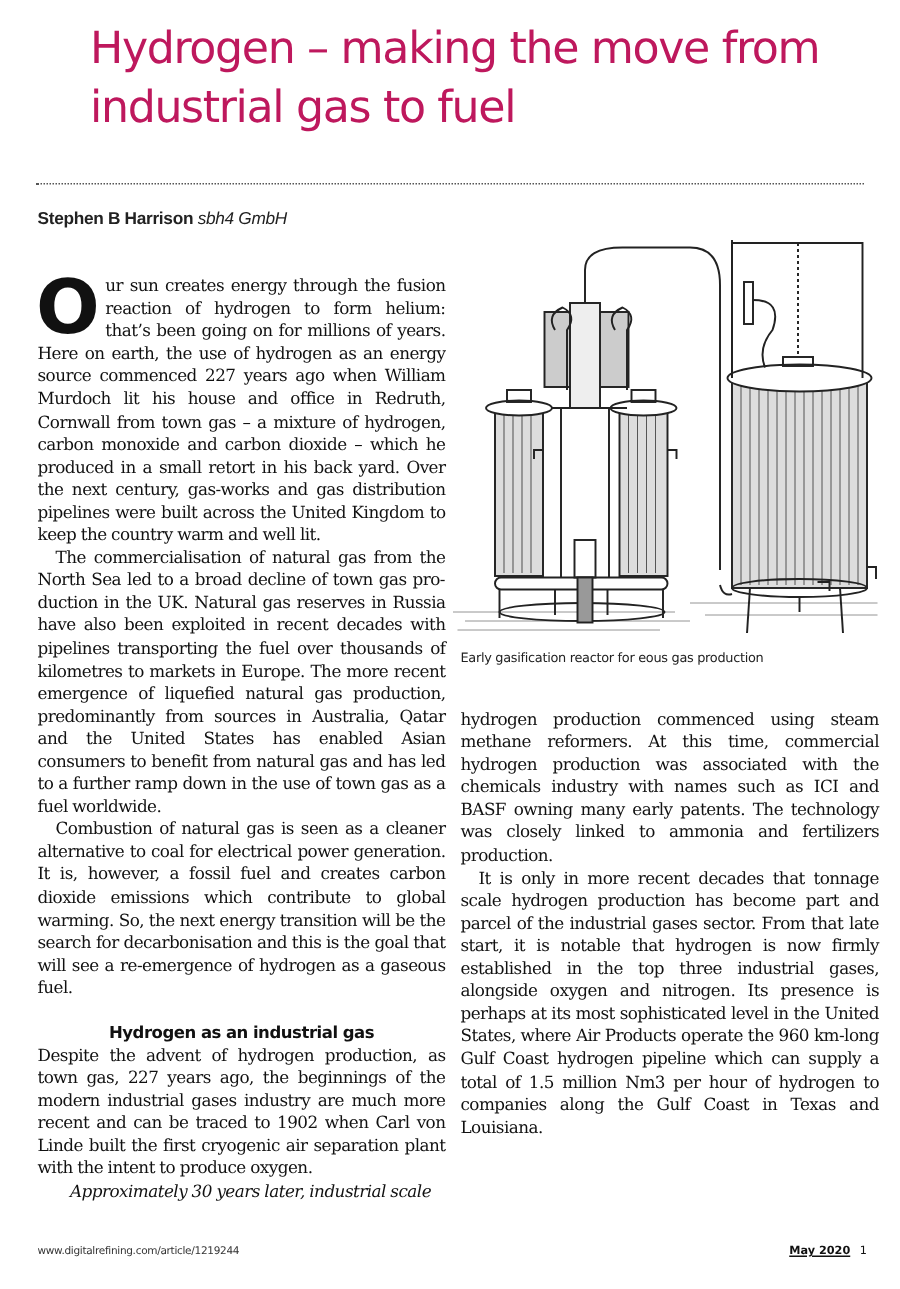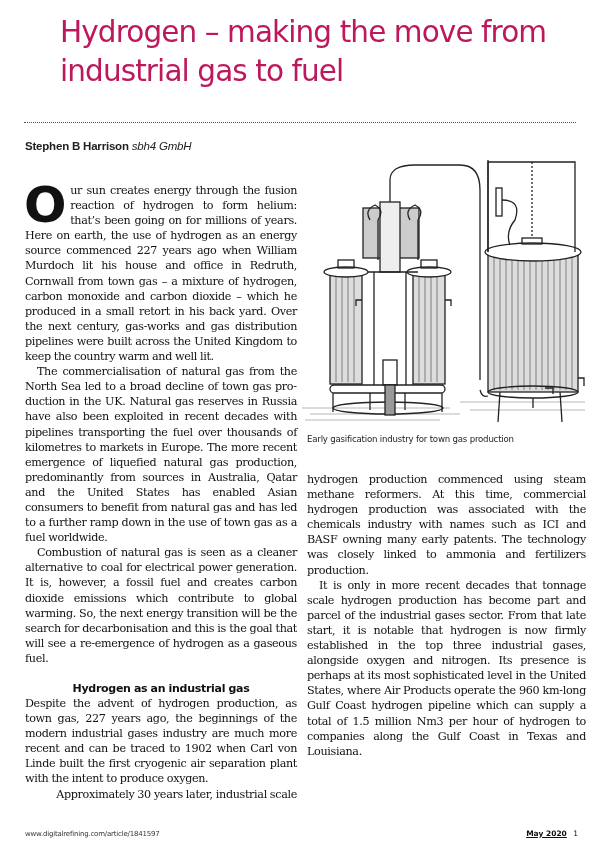--- a/index.html
+++ b/index.html
@@ -69,21 +69,21 @@
   <span class="author">Stephen B Harrison</span>
   <span class="org">sbh4 GmbH</span>
 </div>
 
 <div class="col left">
   <p class="noindent"><span class="dropcap">O</span><span>ur sun creates energy through the fusion reaction of hydrogen to form helium: that’s been going on for millions of years. Here on earth, the use of hydrogen as an energy source commenced 227 years ago when William Murdoch lit his house and office in Redruth, Cornwall from town gas – a mixture of hydrogen, carbon monoxide and carbon dioxide – which he produced in a small retort in his back yard. Over the next century, gas-works and gas distribution pipelines were built across the United Kingdom to keep the country warm and well lit.</span></p>
   <p>The commercialisation of natural gas from the North Sea led to a broad decline of town gas pro­duction in the UK. Natural gas reserves in Russia have also been exploited in recent decades with pipelines transporting the fuel over thousands of kilometres to markets in Europe. The more recent emergence of liquefied natural gas produc­tion, predominantly from sources in Australia, Qatar and the United States has enabled Asian consumers to benefit from natural gas and has led to a further ramp down in the use of town gas as a fuel worldwide.</p>
   <p>Combustion of natural gas is seen as a cleaner alternative to coal for electrical power genera­tion. It is, however, a fossil fuel and creates car­bon dioxide emissions which contribute to global warming. So, the next energy transition will be the search for decarbonisation and this is the goal that will see a re-emergence of hydrogen as a gas­eous fuel.</p>
   <div class="subhead">Hydrogen as an industrial gas</div>
   <p class="noindent">Despite the advent of hydrogen production, as town gas, 227 years ago, the beginnings of the modern industrial gases industry are much more recent and can be traced to 1902 when Carl von Linde built the first cryogenic air separation plant with the intent to produce oxygen.</p>
-  <p style="text-align:right;">Approximately 30 years later, industrial scale</p>
+  <p style="text-align:center;font-style:italic;">Approximately 30 years later, industrial scale</p>
 </div>
 
 <div class="figure">
   <svg width="290" height="268" viewBox="0 0 290 268" xmlns="http://www.w3.org/2000/svg">
     <g fill="none" stroke="#222" stroke-width="1.3">
 
       <g stroke="#888" stroke-width="0.6">
         <line x1="2" y1="248" x2="150" y2="248"></line>
           <line x1="10" y1="254" x2="160" y2="254"></line>
         <line x1="160" y1="242" x2="285" y2="242"></line>
@@ -163,24 +163,24 @@
       <line x1="233" y1="238" x2="233" y2="248"></line>
 
       <path d="M245 228 l8 0 l0 6"></path>
         <path d="M278 218 l6 0 l0 8"></path>
       <path d="M62 140 l-6 0 l0 6"></path>
         <path d="M145 140 l6 0 l0 6"></path>
     </g>
   </svg>
 </div>
 
-<div class="caption">Early gasification industry for town gas production</div>
+<div class="caption">Early gasification reactor for eous gas production</div>
 
 <div class="col right">
   <p class="noindent">hydrogen production commenced using steam methane reformers. At this time, commercial hydrogen production was associated with the chemicals industry with names such as ICI and BASF owning many early patents. The technol­ogy was closely linked to ammonia and fertilizers production.</p>
   <p>It is only in more recent decades that ton­nage scale hydrogen production has become part and parcel of the industrial gases sector. From that late start, it is notable that hydrogen is now firmly established in the top three industrial gases, alongside oxygen and nitrogen. Its pres­ence is perhaps at its most sophisticated level in the United States, where Air Products operate the 960 km-long Gulf Coast hydrogen pipeline which can supply a total of 1.5 million Nm3 per hour of hydrogen to companies along the Gulf Coast in Texas and Louisiana.</p>
 </div>
 
-<div class="footer-url">www.digitalrefining.com/article/1841597</div>
+<div class="footer-url">www.digitalrefining.com/article/1219244</div>
 <div class="footer-right">
   <span class="date">May 2020</span>
   <span class="page">1</span>
 </div>
 
 </body></html>

